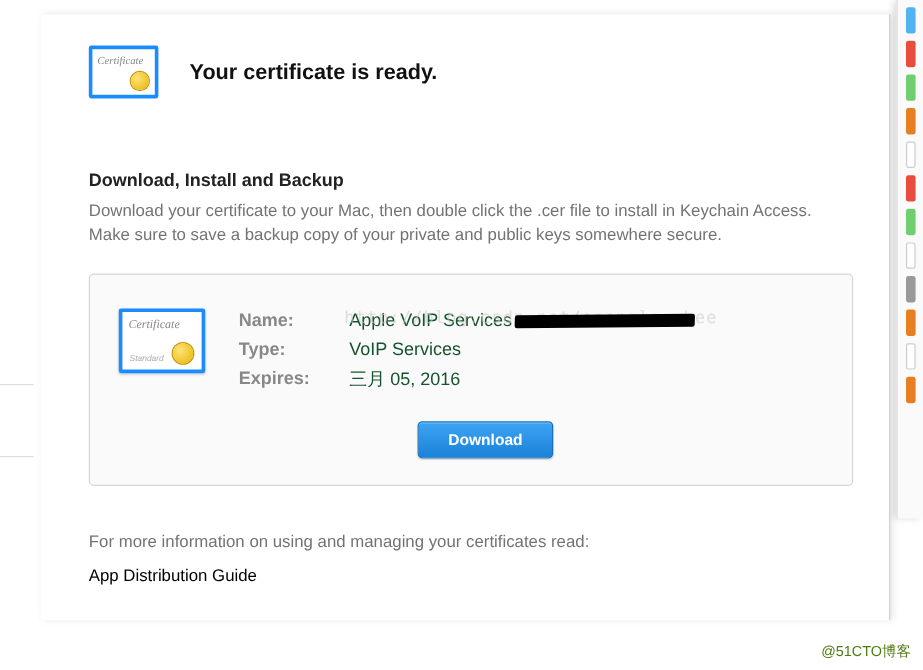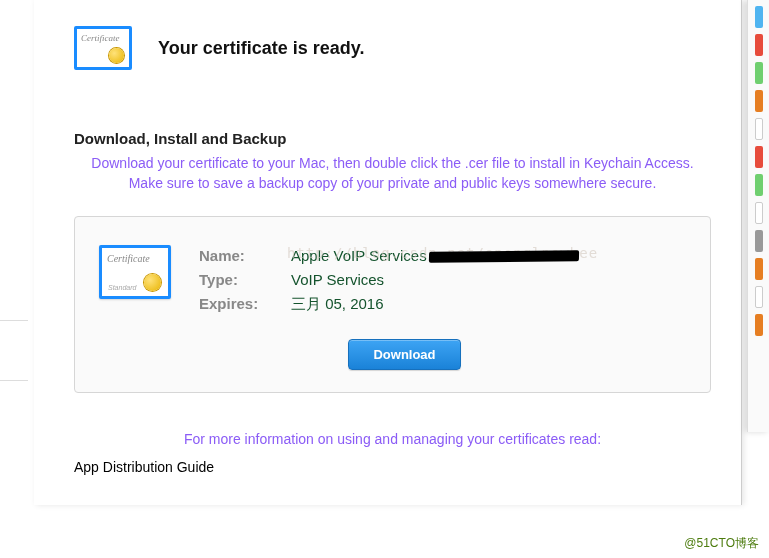--- a/index.html
+++ b/index.html
@@ -9,21 +9,21 @@
     color: #333;
     font-size: 14px;
     width: 769px;
     height: 558px;
     position: relative;
     overflow: hidden;
   }
   .main {
     position: absolute;
     left: 34px;
-    top: 0;
+    top: 12px;
     width: 708px;
     background: #fff;
     padding: 20px 30px 30px 40px;
     border-right: 1px solid #ccc;
     box-shadow: 2px 0 6px rgba(0,0,0,0.1);
   }
   .left-hints {
     position: absolute;
     left: 0; top: 0; width: 34px; height: 558px;
     background: #fff;
@@ -52,21 +52,21 @@
     content: "Certificate"; font-style: italic; font-family: "Snell Roundhand", cursive;
     font-size: 9px; color: #888; position: absolute; top: 4px; left: 4px;
   }
   .cert-icon-lg::after {
     content: ""; position: absolute; right: 5px; bottom: 4px; width: 15px; height: 15px;
     border-radius: 50%; background: radial-gradient(circle at 35% 35%, #ffe27a, #e8b400);
     box-shadow: 0 0 0 1px #c99700;
   }
   .page-title { font-size: 18px; font-weight: 700; color: #111; }
   .section-title { font-size: 15px; font-weight: 700; color: #222; margin-bottom: 6px; }
-  .section-text { font-size: 14px; color: #8b5cf6; line-height: 1.45; margin-bottom: 22px; text-align: center; }
+  .section-text { font-size: 14px; color: #737373; line-height: 1.45; margin-bottom: 22px; }
   .cert-box {
     border: 1px solid #d6d6d6; background: #fafafa; border-radius: 4px;
     padding: 28px 24px 22px 24px; margin-bottom: 36px;
   }
   .cert-row { display: flex; gap: 28px; }
   .cert-icon-md {
     width: 72px; height: 54px; border: 3px solid #1a8cff; border-radius: 2px;
     background: #fff; position: relative; flex: 0 0 auto;
     box-shadow: 0 1px 2px rgba(0,0,0,0.15);
   }

